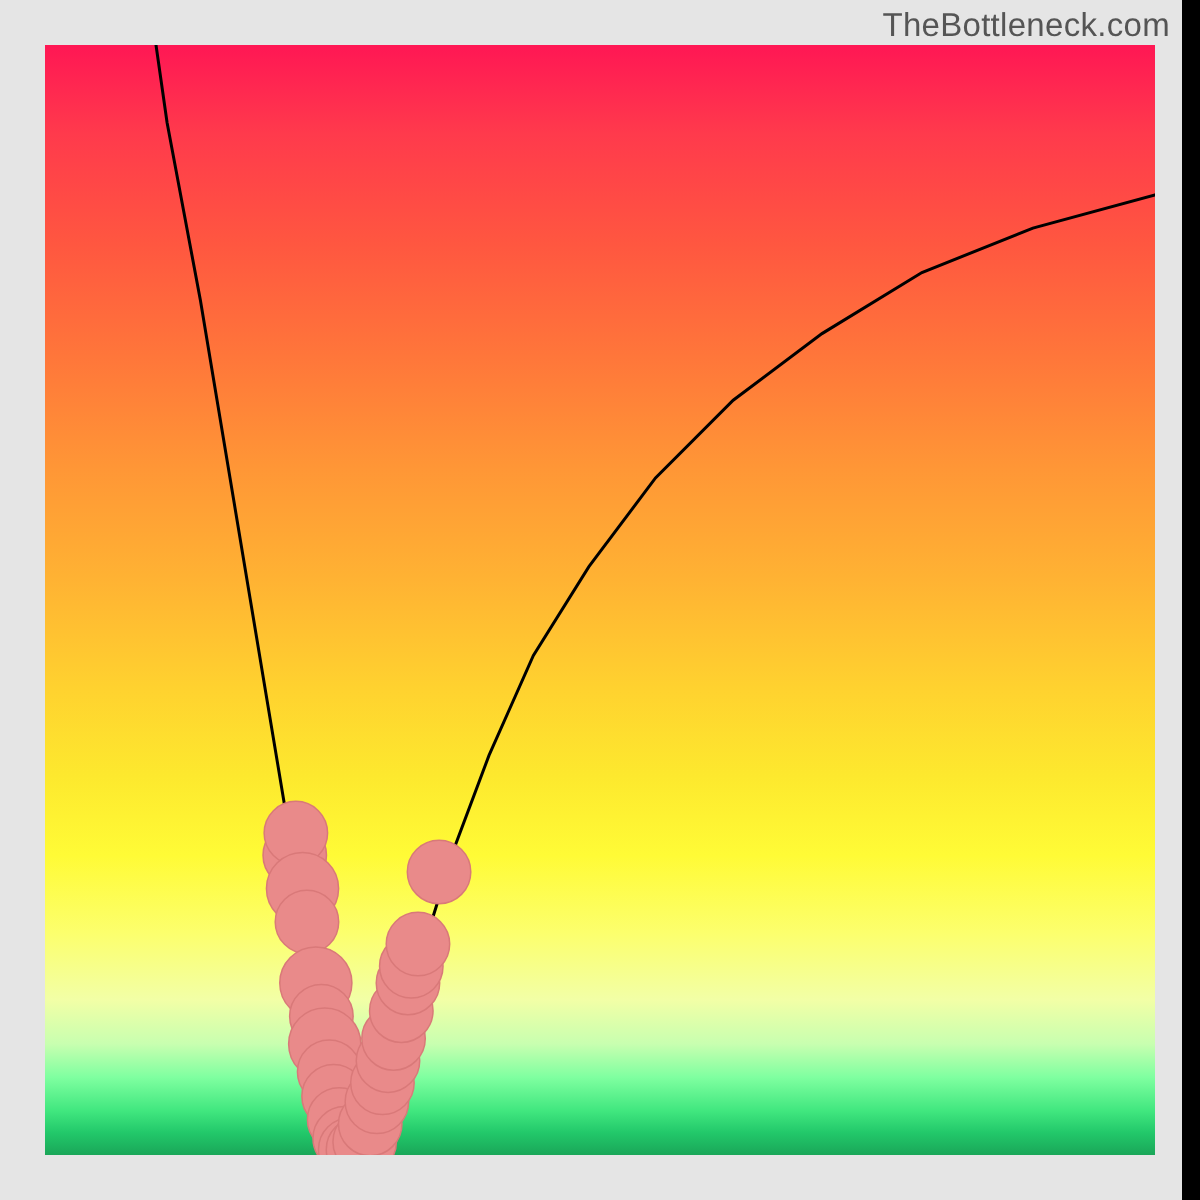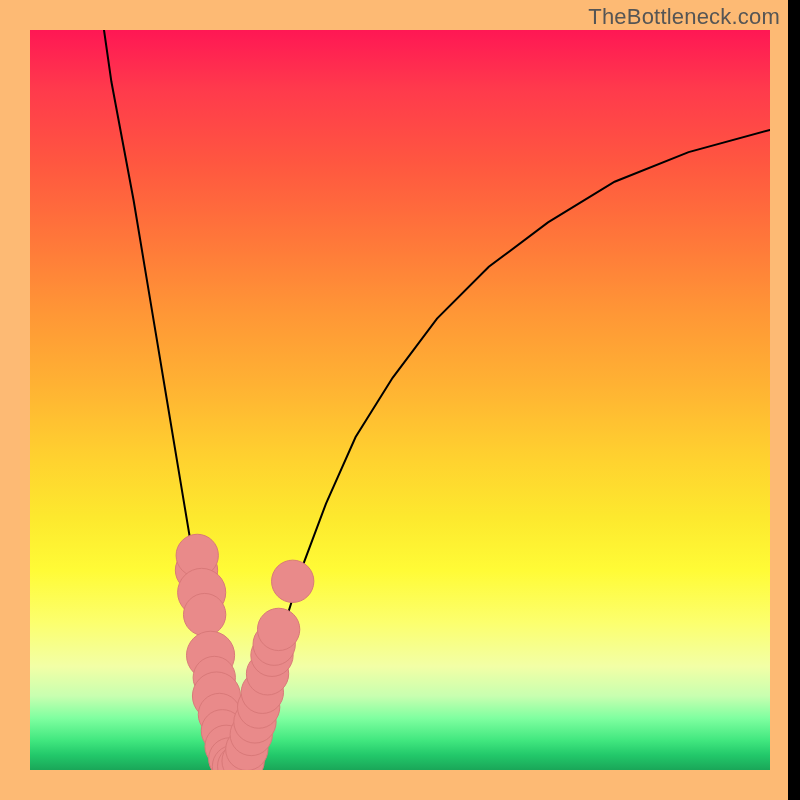--- a/index.html
+++ b/index.html
@@ -10,21 +10,21 @@
     overflow: hidden;
     background: #000;
     font-family: Arial, Helvetica, sans-serif;
   }
   .frame {
     position: absolute;
     top: 0;
     left: 0;
     width: 788px;
     height: 800px;
-    background: #fdba74;
+    background: #e5e5e5;
   }
   .plot-area {
     position: absolute;
     top: 30px;
     left: 30px;
     width: 740px;
     height: 740px;
     
     background: linear-gradient(
       to bottom,

